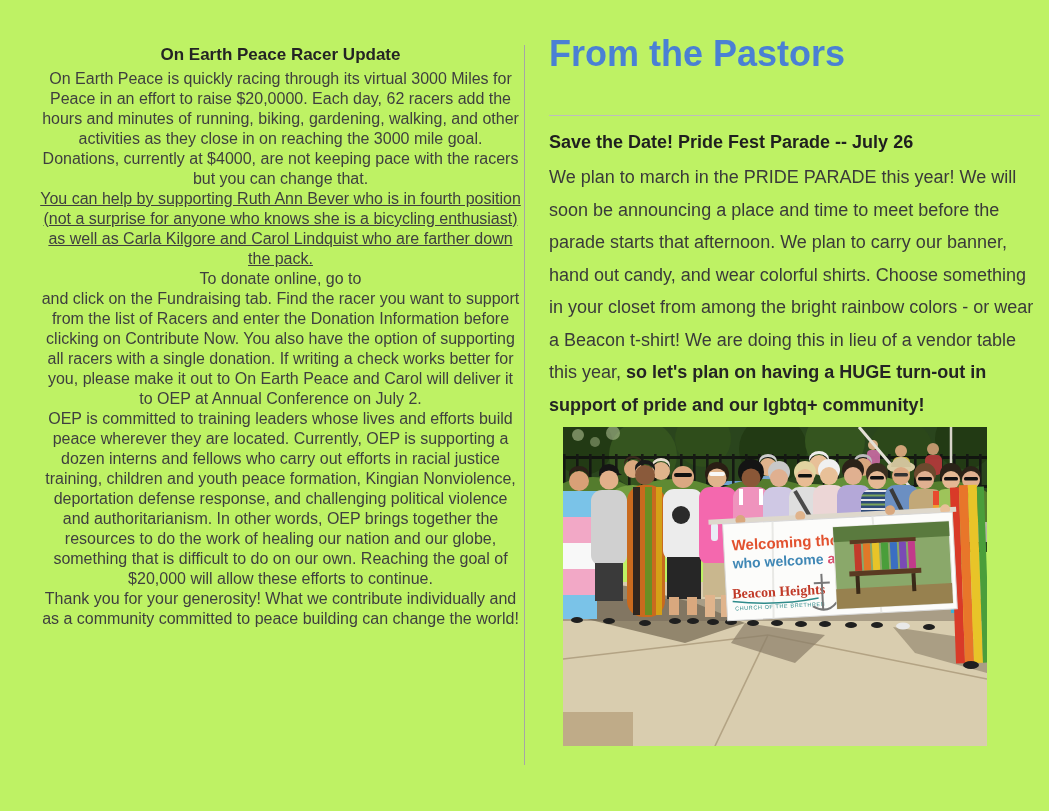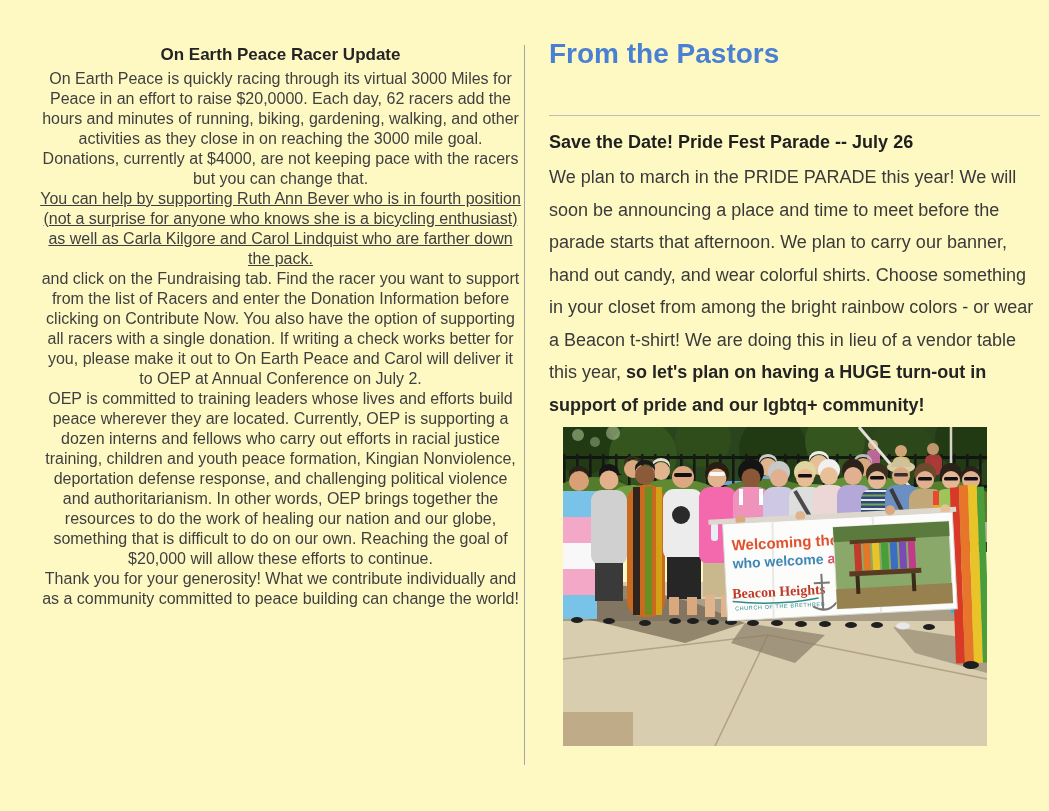--- a/index.html
+++ b/index.html
@@ -1,18 +1,18 @@
 <!DOCTYPE html>
 <html><head>
 <meta charset="utf-8">
 <style>
   * { margin:0; padding:0; box-sizing:border-box; }
   html,body { background:#ffffff; }
   .page {
-    position:relative; width:1049px; height:811px; background:#fef9c3;
+    position:relative; width:1049px; height:811px; background:#bef264;
     font-family:"Liberation Sans", sans-serif; color:#3d3d3d; overflow:hidden;
   }
   
   .col-left {
     position:absolute; left:40px; top:44px; width:481px;
     font-size:16px; line-height:20px; color:#3f3f3f;
   }
   .col-left h2 {
     font-size:17px; line-height:21px; font-weight:bold; color:#242424;
     text-align:center; margin-bottom:4px;
@@ -22,21 +22,21 @@
   .al-left   { text-align:center;text-decoration:underline; }
   .col-left a { color:#2e6da4; text-decoration:underline; }
   
   .divider {
     position:absolute; left:524px; top:45px; width:1px; height:720px;
     background:#a6a6a6;
   }
   
   .col-right { position:absolute; left:549px; top:36px; width:491px; }
   .col-right h1 {
-    font-size:28px; line-height:36px; font-weight:bold; color:#4a80d4;
+    font-size:36px; line-height:36px; font-weight:bold; color:#4a80d4;
   }
   .col-right hr {
     border:none; border-top:1px solid #bdbdbd; margin:43px 0 0 0;
   }
   .col-right h3 {
     margin-top:14px; font-size:18px; line-height:24px; font-weight:bold;
     color:#1f1f1f; 
   }
   .pride-body {
     margin-top:7px; font-size:18px; line-height:32.5px; color:#3a3a3a;
@@ -48,20 +48,21 @@
 </style>
 </head>
 <body>
 
 <div class="page">
 
   <div class="col-left">
     <h2>On Earth Peace Racer Update</h2>
     <p class="al-center">On Earth Peace is quickly racing through its virtual 3000 Miles for Peace in an effort to raise $20,0000. Each day, 62 racers add the hours and minutes of running, biking, gardening, walking, and other activities as they close in on reaching the 3000 mile goal. Donations, currently at $4000, are not keeping pace with the racers but you can change that.</p>
     <p class="al-left">You can help by supporting Ruth Ann Bever who is in fourth position (not a surprise for anyone who knows she is a bicycling enthusiast) as well as Carla Kilgore and Carol Lindquist who are farther down the pack.</p>
+    <p class="al-center">To donate online, go to</p>
     <p class="al-center">and click on the Fundraising tab. Find the racer you want to support from the list of Racers and enter the Donation Information before clicking on Contribute Now. You also have the option of supporting all racers with a single donation. If writing a check works better for you, please make it out to On Earth Peace and Carol will deliver it to OEP at Annual Conference on July 2.</p>
     <p class="al-center">OEP is committed to training leaders whose lives and efforts build peace wherever they are located. Currently, OEP is supporting a dozen interns and fellows who carry out efforts in racial justice training, children and youth peace formation, Kingian Nonviolence, deportation defense response, and challenging political violence and authoritarianism. In other words, OEP brings together the resources to do the work of healing our nation and our globe, something that is difficult to do on our own. Reaching the goal of $20,000 will allow these efforts to continue.</p>
     <p class="al-center">Thank you for your generosity! What we contribute individually and as a community committed to peace building can change the world!</p>
   </div>
 
   <div class="divider"></div>
 
   <div class="col-right">
     <h1>From the Pastors</h1>
     <hr>

